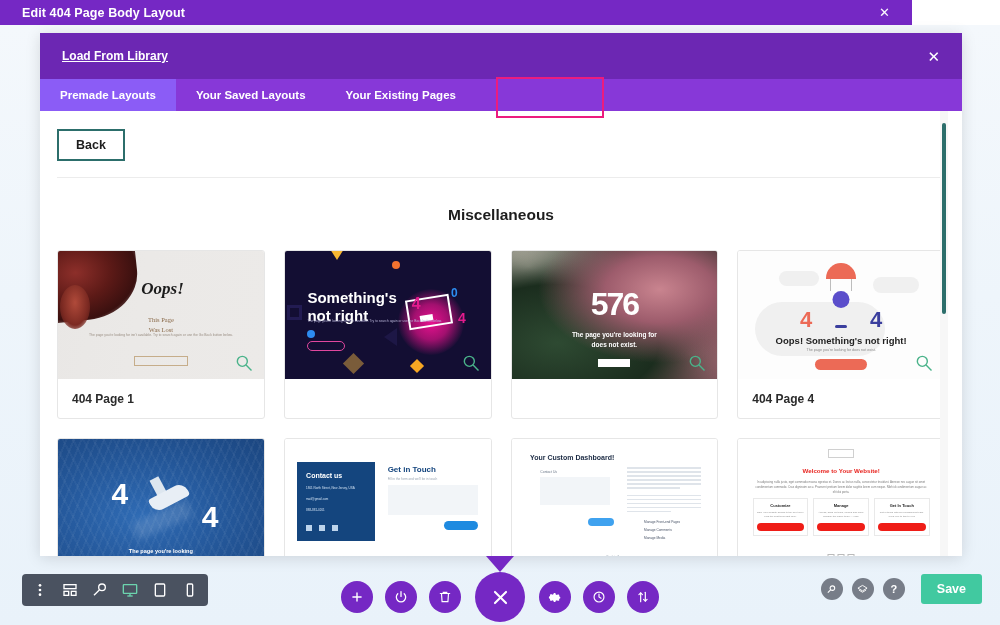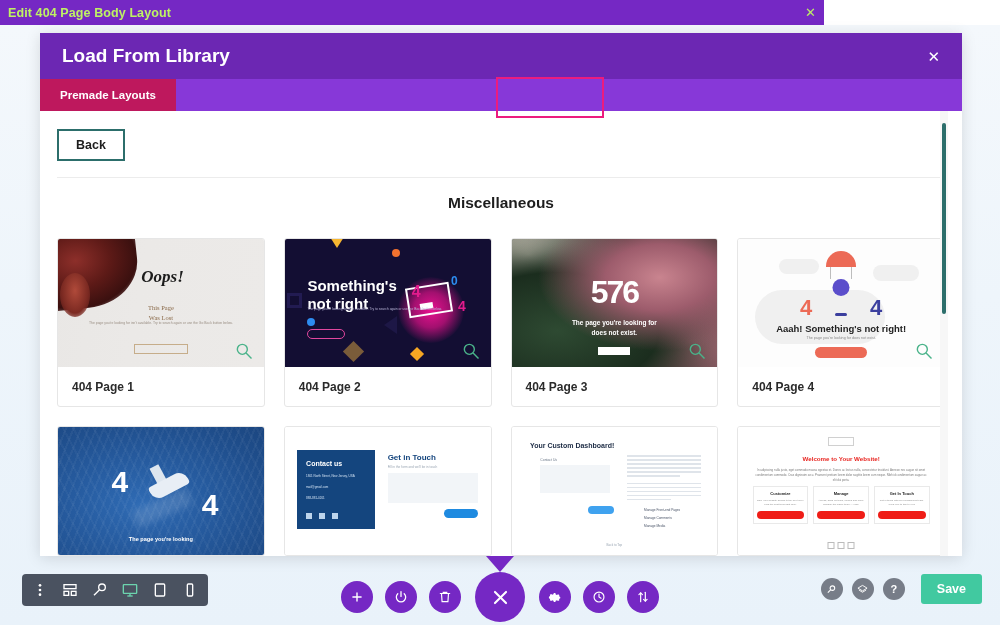--- a/index.html
+++ b/index.html
@@ -6,25 +6,25 @@
   html, body {
     width: 1000px; height: 625px;
     font-family: "Liberation Sans", sans-serif;
     overflow: hidden;
     background: #ffffff;
   }
 
   
   .topbar {
     position: absolute; top: 0; left: 0;
-    width: 824px; height: 25px;
+    width: 912px; height: 25px;
     background: #7528c4;
     display: flex; align-items: center;
-    padding: 0 8px;
-    color: #bef264;
+    padding: 0 22px;
+    color: #ffffff;
   }
   .topbar-title {
     font-size: 12.5px; font-weight: 700;
     letter-spacing: .1px;
   }
   .topbar-close {
     margin-left: auto;
     font-size: 13px; font-weight: 400;
     line-height: 1; cursor: pointer;
     opacity: .97;
@@ -44,38 +44,38 @@
     width: 922px; height: 523px;
     background: #ffffff;
     box-shadow: 0 2px 14px rgba(0,0,0,.13);
     overflow: hidden;
   }
   .modal-header {
     height: 46px; background: #6c27b3;
     display: flex; align-items: center;
     padding: 0 22px; color: #fff;
   }
-  .modal-title { font-size: 19px; font-weight: 700; }
+  .modal-title { font-size: 12px; font-weight: 700; text-decoration: underline; }
   .modal-close {
     margin-left: auto; font-size: 15px;
     line-height: 1; cursor: pointer;
   }
 
   .tabs {
     height: 32px; background: #8738d8;
     display: flex; align-items: stretch;
     position: relative;
   }
   .tab {
     display: flex; align-items: center;
     padding: 0 20px;
     color: #fff; font-size: 11.5px; font-weight: 700;
     cursor: pointer; white-space: nowrap;
   }
-  .tab.active { background: #be185d; }
+  .tab.active { background: #8b5cf6; }
   .tab-highlight-box {
     position: absolute;
     left: 456px; top: -2px;
     width: 108px; height: 41px;
     border: 2px solid #ec1c7e;
     pointer-events: none; z-index: 6;
   }
 
   
   .modal-body {
@@ -97,21 +97,21 @@
     cursor: pointer;
   }
   .divider {
     margin: 16px 17px 0 17px;
     height: 1px; background: #ececec;
   }
   .section-title {
     text-align: center;
     font-size: 15.5px; font-weight: 700;
     color: #1d1d1d;
-    margin-top: 16px;
+    margin-top: 28px;
   }
 
   
   .grid {
     margin: 26px 17px 0 17px;
     display: grid;
     grid-template-columns: repeat(4, 1fr);
     gap: 19px;
   }
   .card {
@@ -454,20 +454,22 @@
 
 <div class="modal">
 
   <div class="modal-header">
     <div class="modal-title">Load From Library</div>
     <div class="modal-close">✕</div>
   </div>
 
   <div class="tabs">
     <div class="tab active">Premade Layouts</div>
+    <div class="tab">Your Saved Layouts</div>
+    <div class="tab">Your Existing Pages</div>
     <div class="tab-highlight-box"></div>
   </div>
 
   <div class="modal-body">
 
     <div class="back-row">
       <div class="back-btn">Back</div>
     </div>
     <div class="divider"></div>
 
@@ -519,52 +521,50 @@
 Try to search again or use the
 Back button below.</div>
           <div class="btn"></div>
           <div class="zoom-icon">
             <svg viewBox="0 0 24 24" fill="none" stroke="#4ab38a" stroke-width="1.7">
                 <circle cx="10" cy="10" r="6"></circle>
                 <line x1="14.5" y1="14.5" x2="21" y2="21"></line>
               </svg>
           </div>
         </div>
-        <div class="card-foot">404 Page 2</div>
       </div>
 
       <div class="card">
         <div class="card-thumb t3">
           <div class="n404">576</div>
           <div class="p">
             <span>The page you're looking for</span><br><span>does not exist.</span>
           </div>
           <div class="btn"></div>
           <div class="zoom-icon">
             <svg viewBox="0 0 24 24" fill="none" stroke="#4ab38a" stroke-width="1.7">
                 <circle cx="10" cy="10" r="6"></circle>
                 <line x1="14.5" y1="14.5" x2="21" y2="21"></line>
               </svg>
           </div>
         </div>
-        <div class="card-foot">404 Page 3</div>
       </div>
 
       <div class="card">
         <div class="card-thumb t4">
           <div class="cloud c1"></div>
           <div class="cloud c2"></div>
           <div class="cloud c3"></div>
           <div class="chute"></div>
           <div class="strings"></div>
           <div class="ball"></div>
           <div class="d4a">4</div>
           <div class="d4b">4</div>
           <div class="dash"></div>
-          <div class="h">Aaah! Something's not right!</div>
+          <div class="h">Oops! Something's not right!</div>
           <div class="p">The page you're looking for does not exist.</div>
           <div class="btn"></div>
           <div class="zoom-icon">
             <svg viewBox="0 0 24 24" fill="none" stroke="#4ab38a" stroke-width="1.7">
                 <circle cx="10" cy="10" r="6"></circle>
                 <line x1="14.5" y1="14.5" x2="21" y2="21"></line>
               </svg>
           </div>
         </div>
         <div class="card-foot">404 Page 4</div>

